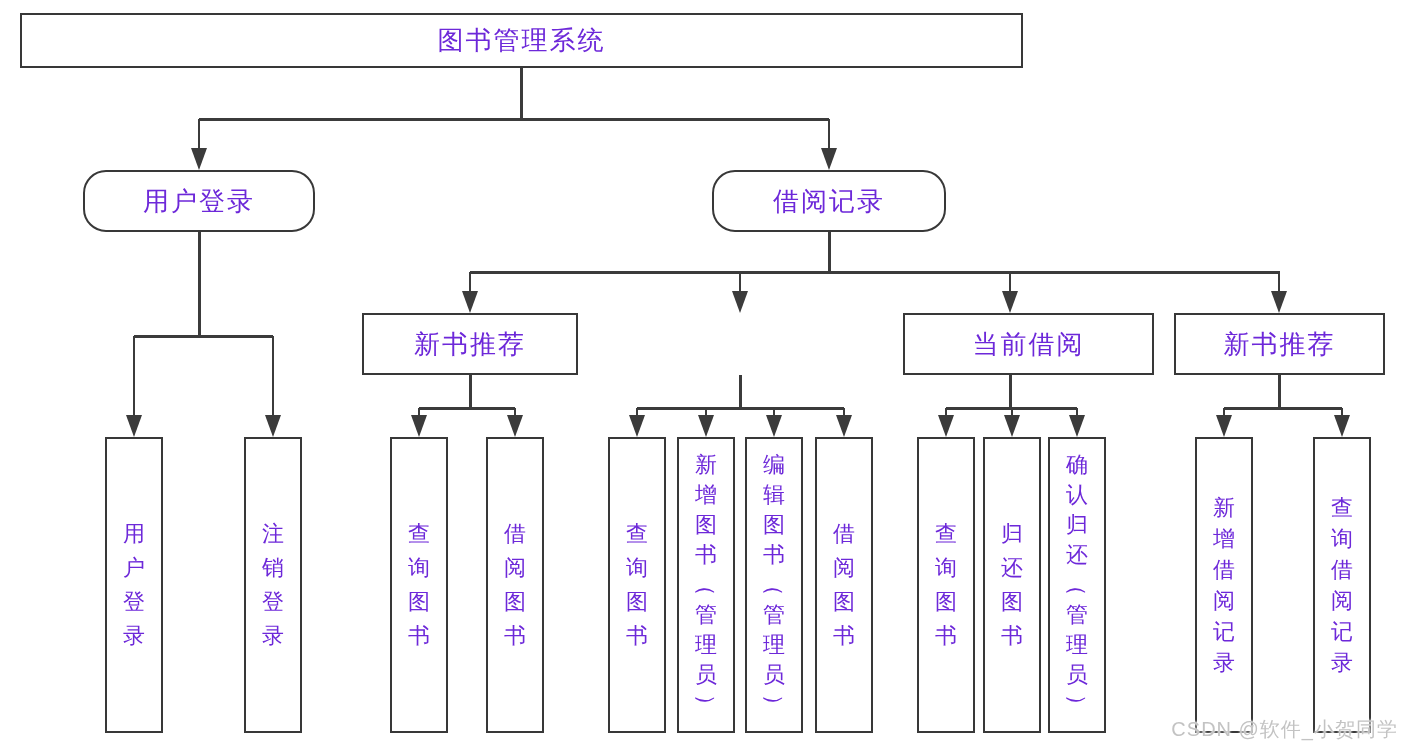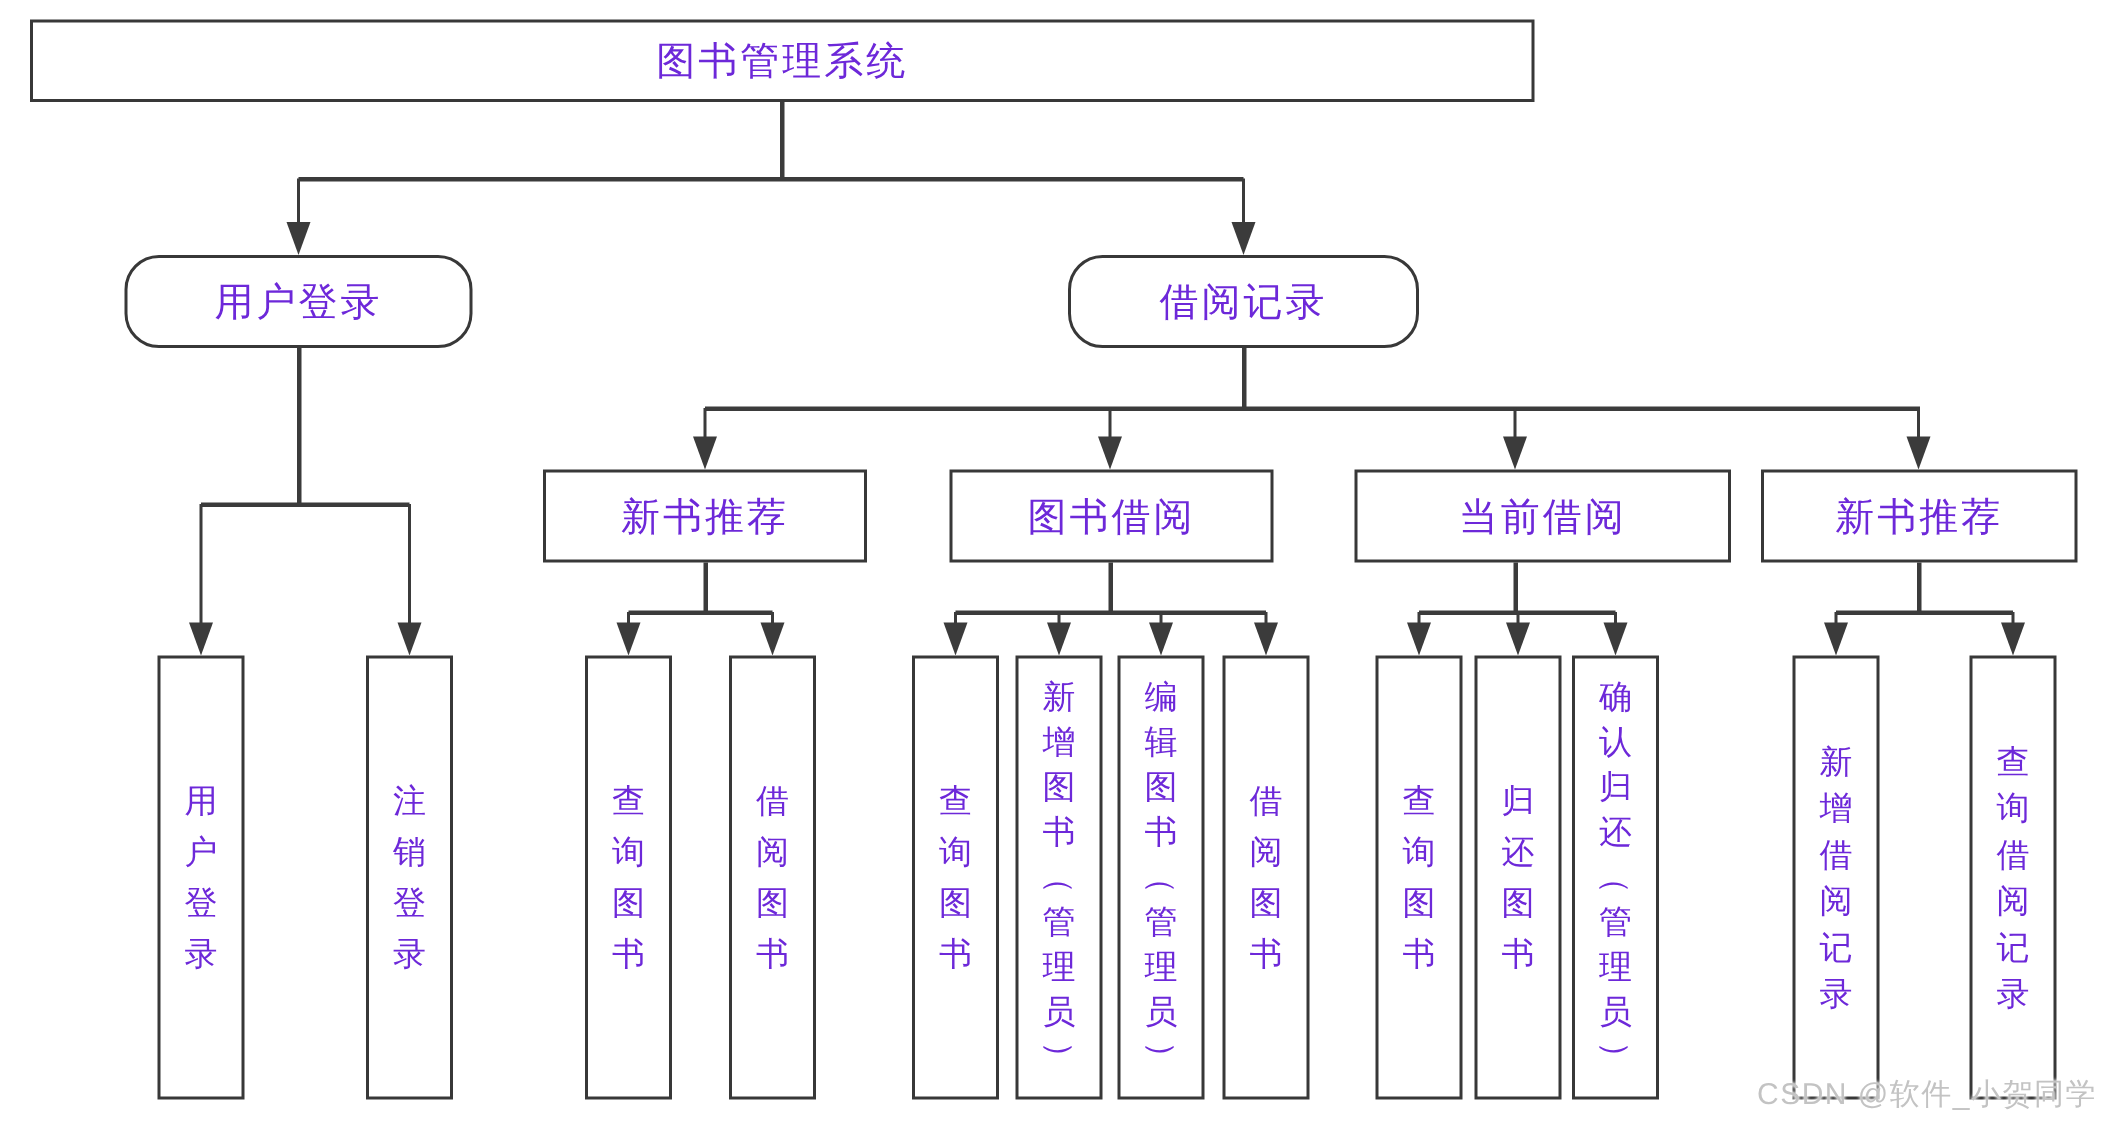--- a/index.html
+++ b/index.html
@@ -99,21 +99,20 @@
   <div class="arrow" style="left:1002px;top:272px;height:41px">
       <i class="stem"></i>
       <i class="head"></i>
     </div>
   <div class="arrow" style="left:1271px;top:272px;height:41px">
       <i class="stem"></i>
       <i class="head"></i>
     </div>
 
   <div class="node l3" style="left:362px;width:216px">新书推荐</div>
-  <div class="node l3" style="left:633px;width:216px">图书借阅</div>
   <div class="node l3" style="left:903px;width:251px">当前借阅</div>
   <div class="node l3" style="left:1174px;width:211px">新书推荐</div>
 
   <div class="vline" style="left:469px;top:375px;height:33px"></div>
   <div class="hline" style="left:419px;top:407px;width:96px"></div>
   <div class="arrow" style="left:411px;top:408px;height:29px">
       <i class="stem"></i>
       <i class="head"></i>
     </div>
   <div class="arrow" style="left:507px;top:408px;height:29px">

